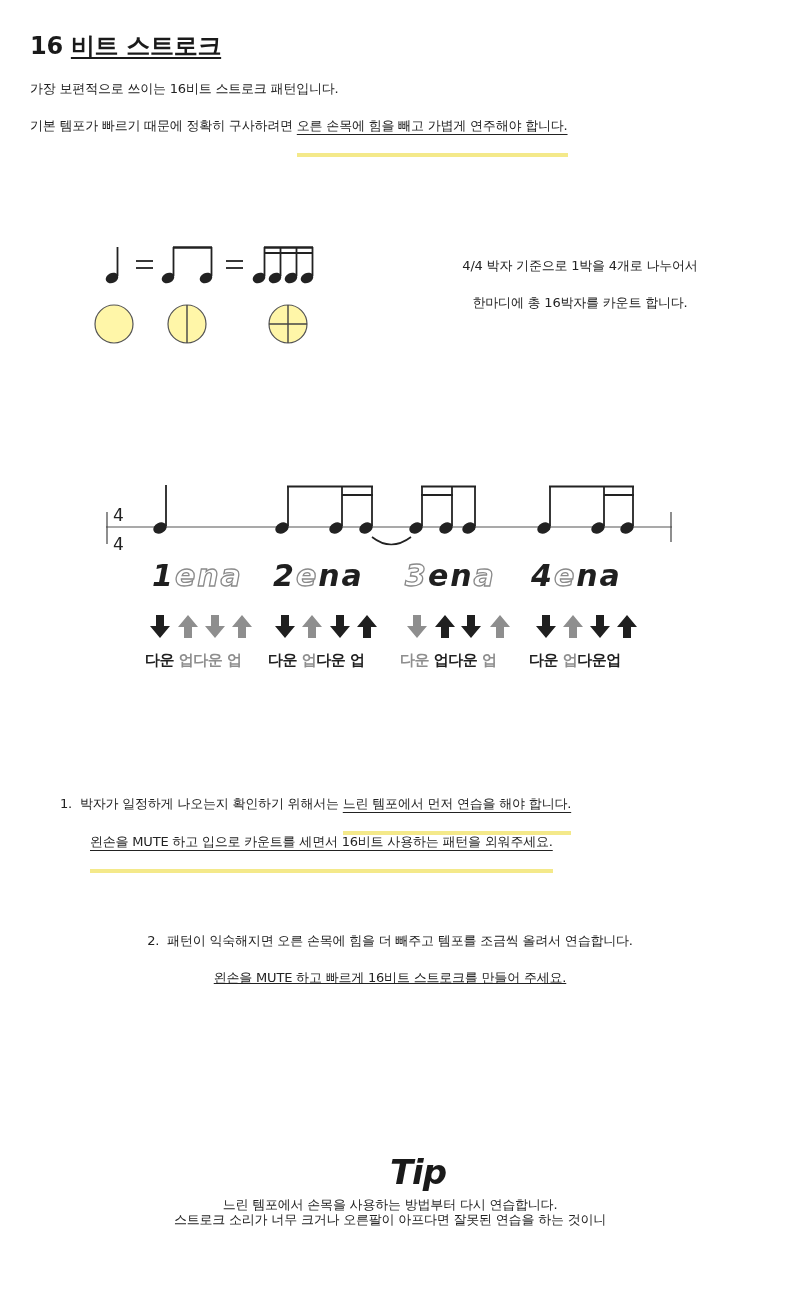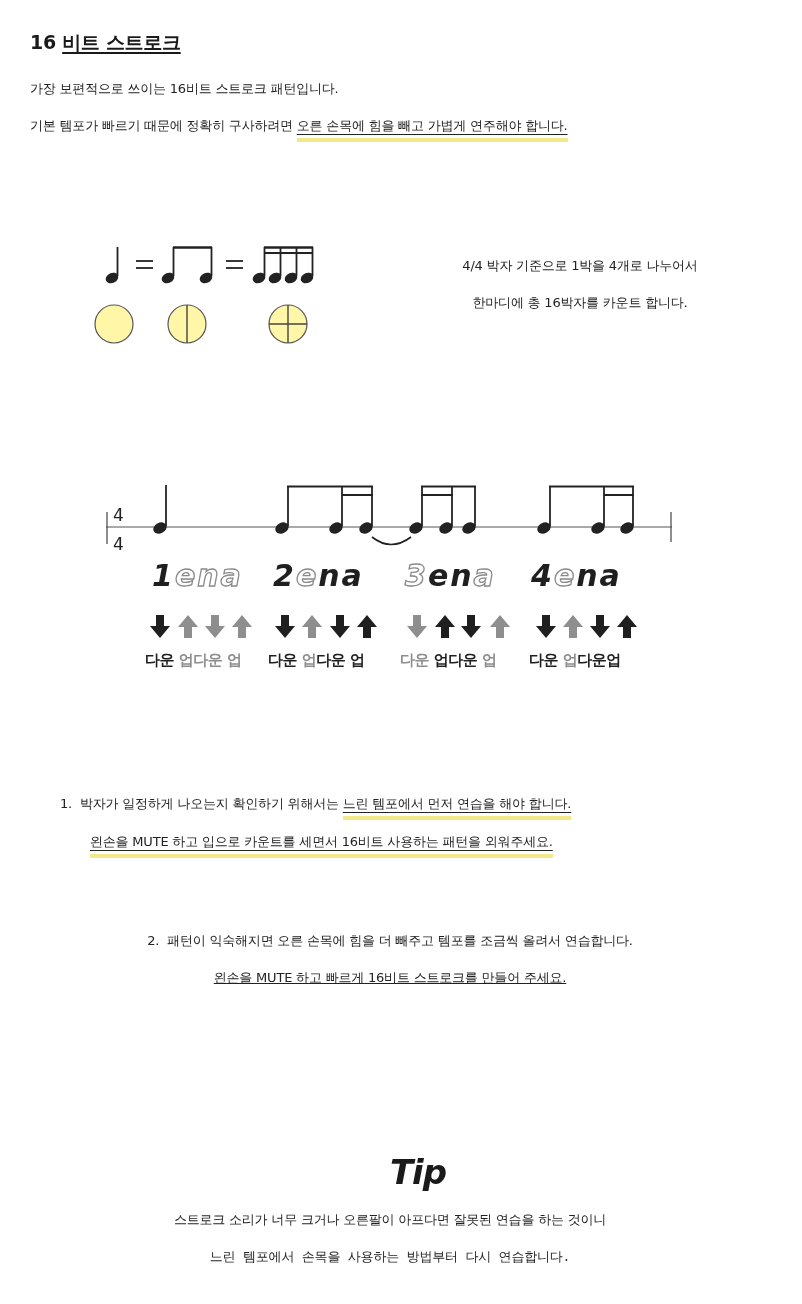--- a/index.html
+++ b/index.html
@@ -3,30 +3,30 @@
   <meta charset="utf-8">
   <style>
     html, body { margin: 0; padding: 0; background: #ffffff; }
     body {
       width: 802px; height: 1304px; position: relative; overflow: hidden;
       font-family: "DejaVu Sans", "Liberation Sans", sans-serif;
       color: #222222;
     }
     .abs { position: absolute; }
     .title {
-      left: 30px; top: 30px; font-size: 19px; font-weight: bold; color: #1a1a1a;
+      left: 30px; top: 30px; font-size: 24px; font-weight: bold; color: #1a1a1a;
       white-space: nowrap; letter-spacing: -0.3px; text-align: center;
     }
     .title .ul { text-decoration: underline; text-underline-offset: 3px; text-decoration-thickness: 2px; }
     .para { font-size: 13px; color: #222; white-space: nowrap; letter-spacing: -0.2px; }
     .hl {
       text-decoration: underline; text-underline-offset: 4px;
       text-decoration-thickness: 1px;
       border-bottom: 4px solid #f4e98a;
-      padding-bottom: 5px;
+      padding-bottom: 20px;
     }
     .center { text-align: center; }
     .count-word {
       font-family: "DejaVu Sans", sans-serif; font-weight: 900;
       font-size: 30px; letter-spacing: 2px; font-style: italic;
     }
     .c-dark { color: #1f1f1f; }
     .c-out { color: #ffffff; -webkit-text-stroke: 1.3px #8a8a8a; }
     .stroke-label { font-size: 15px; font-weight: bold; white-space: nowrap; letter-spacing: -0.5px; }
     .lbl-dark { color: #1f1f1f; }
@@ -224,13 +224,13 @@
 </div>
 
 <div class="abs para center" style="left:0; width:780px; top:932px;">
   <span>2.</span>&nbsp;
   <span>패턴이 익숙해지면 오른 손목에 힘을 더 빼주고 템포를 조금씩 올려서 연습합니다.</span>
 </div>
 <div class="abs para center" style="left:0; width:780px; top:969px;text-decoration:underline;">왼손을 MUTE 하고 빠르게 16비트 스트로크를 만들어 주세요.</div>
 
 <div class="abs tip-title center" style="left:0; width:780px; top:1152px;">Tip</div>
 <div class="abs para center" style="left:0; width:780px; top:1211px;">스트로크 소리가 너무 크거나 오른팔이 아프다면 잘못된 연습을 하는 것이니</div>
-<div class="abs para center" style="left:0; width:780px; top:1248px;font-family:Liberation Mono, monospace;">느린 템포에서 손목을 사용하는 방법부터 다시 연습합니다.</div>
+<div class="abs para center" style="left:0; width:780px; top:1196px;">느린 템포에서 손목을 사용하는 방법부터 다시 연습합니다.</div>
 
 </body></html>

